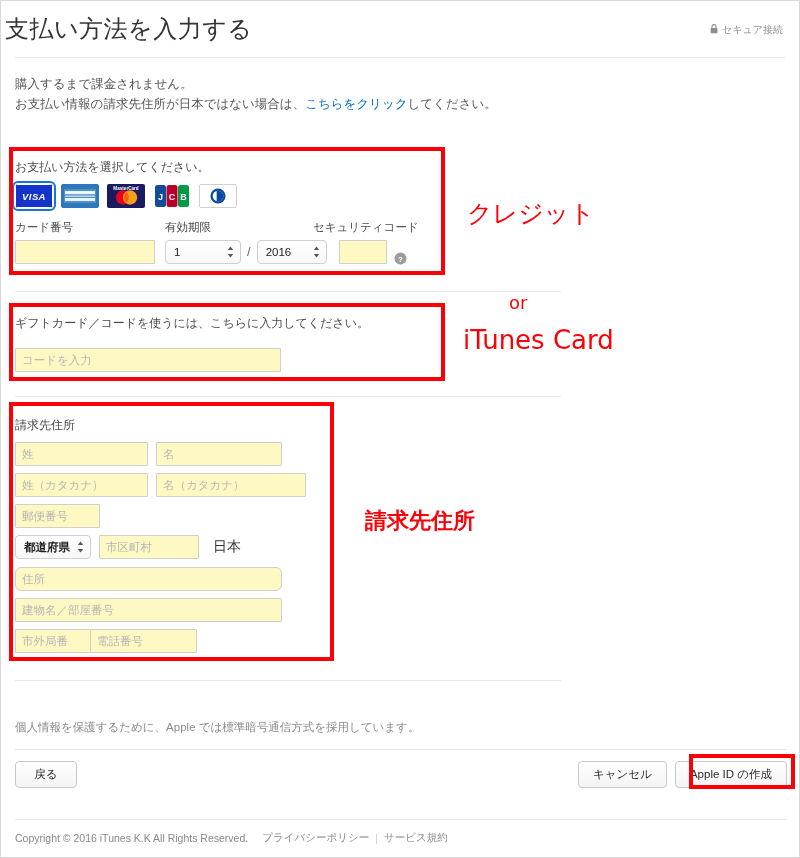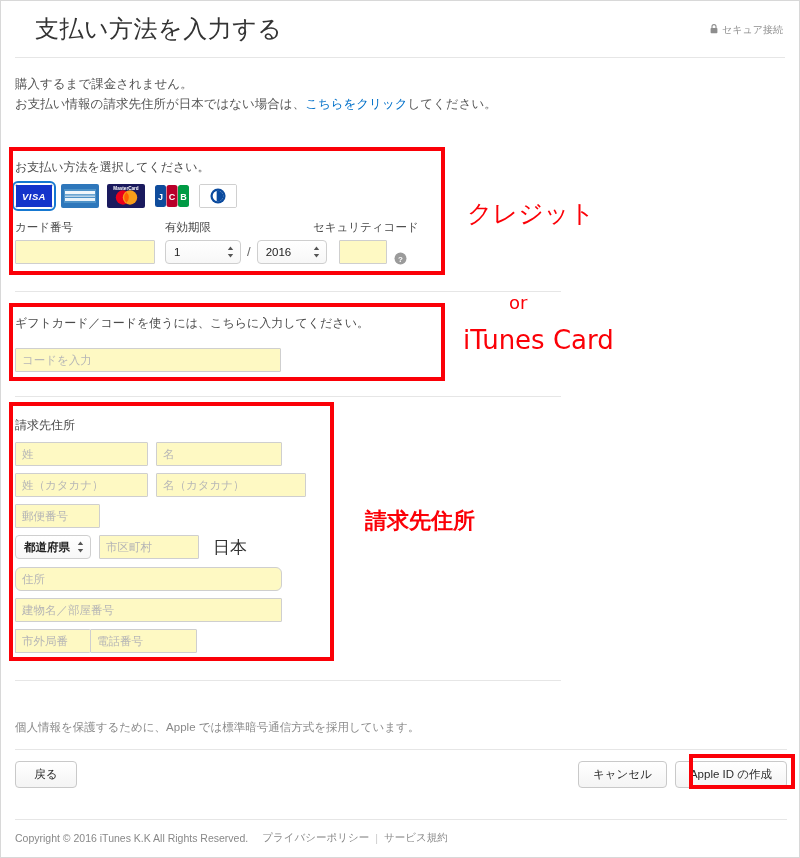--- a/index.html
+++ b/index.html
@@ -14,21 +14,21 @@
     width: 800px; height: 858px;
     background: #fff;
     border: 1px solid #d8d8d8;
     overflow: hidden;
   }
 
   
   .header {
     position: relative;
     height: 56px;
-    padding: 0 34px;
+    padding: 0 4px;
     display: flex; align-items: center;
   }
   .page-title {
     font-size: 24px;
     font-weight: 400;
     color: #333;
     letter-spacing: .5px;
   }
   .secure {
     position: absolute; right: 16px; top: 22px;
@@ -305,21 +305,21 @@
 
     <div style="display:flex; align-items:center; gap:8px; margin-bottom:8px;">
       <span class="selwrap bold">
         <span>都道府県</span>
         <svg class="chev" viewBox="0 0 9 14">
           <path d="M4.5 1.5 L7.2 5 L1.8 5 Z" fill="#555"></path>
           <path d="M4.5 12.5 L7.2 9 L1.8 9 Z" fill="#555"></path>
         </svg>
       </span>
       <input class="fld" style="width: 100px;" type="text" placeholder="市区町村">
-      <span style="font-size:17px; color:#333; margin-left:6px;">日本</span>
+      <span style="font-size:14px; color:#333; margin-left:6px;">日本</span>
     </div>
 
     <div style="margin-bottom:7px;">
       <input class="fld" style="width: 267px; border-radius: 6px;" type="text" placeholder="住所">
     </div>
 
     <div style="margin-bottom:7px;">
       <input class="fld" style="width: 267px;" type="text" placeholder="建物名／部屋番号">
     </div>
 

